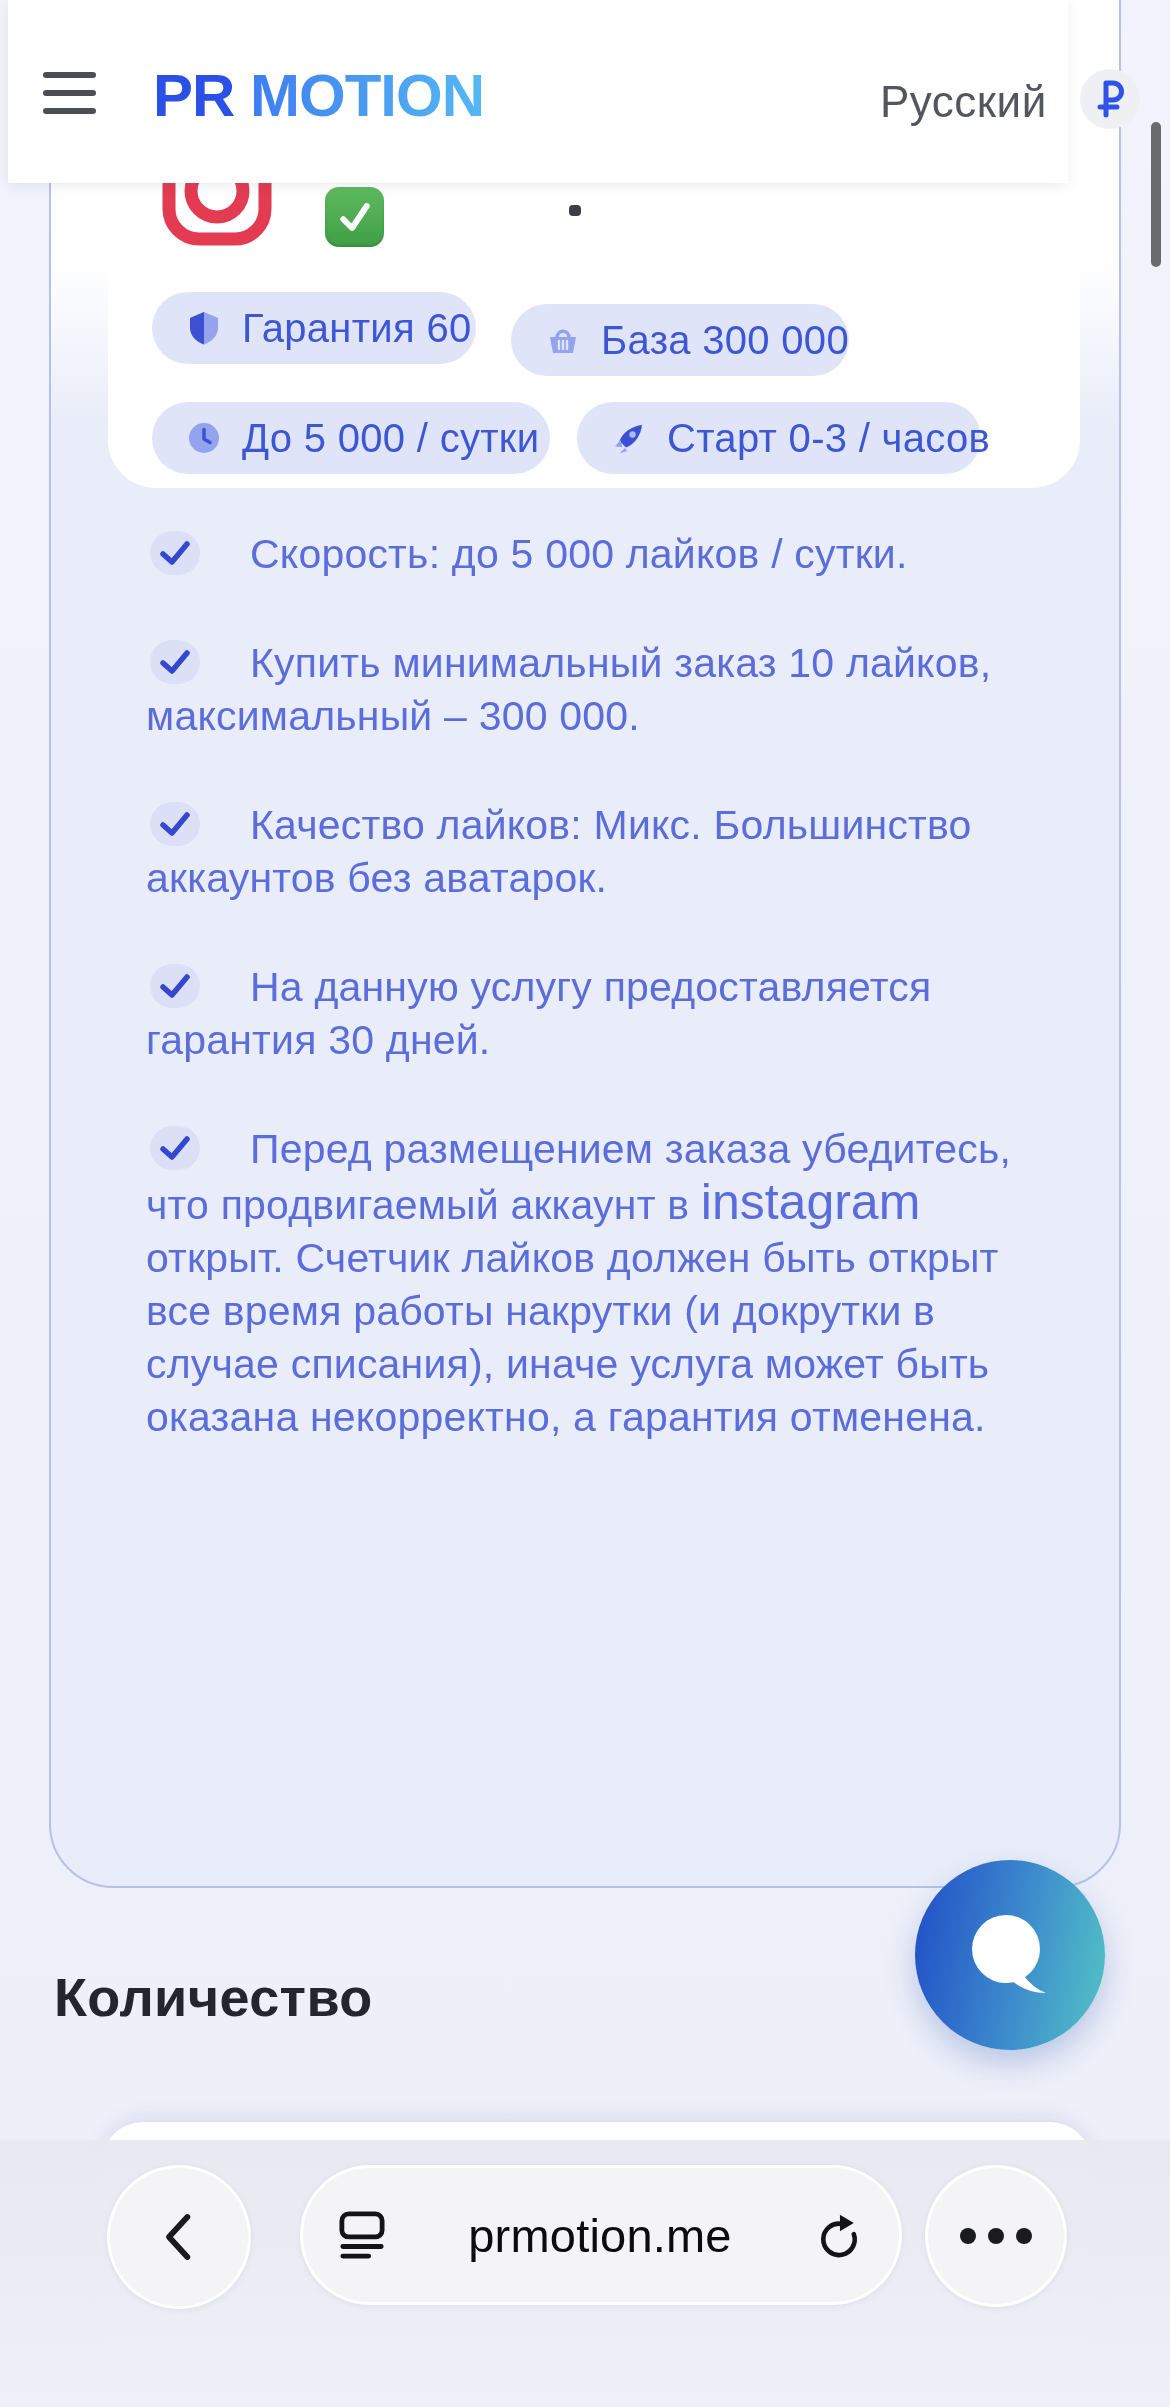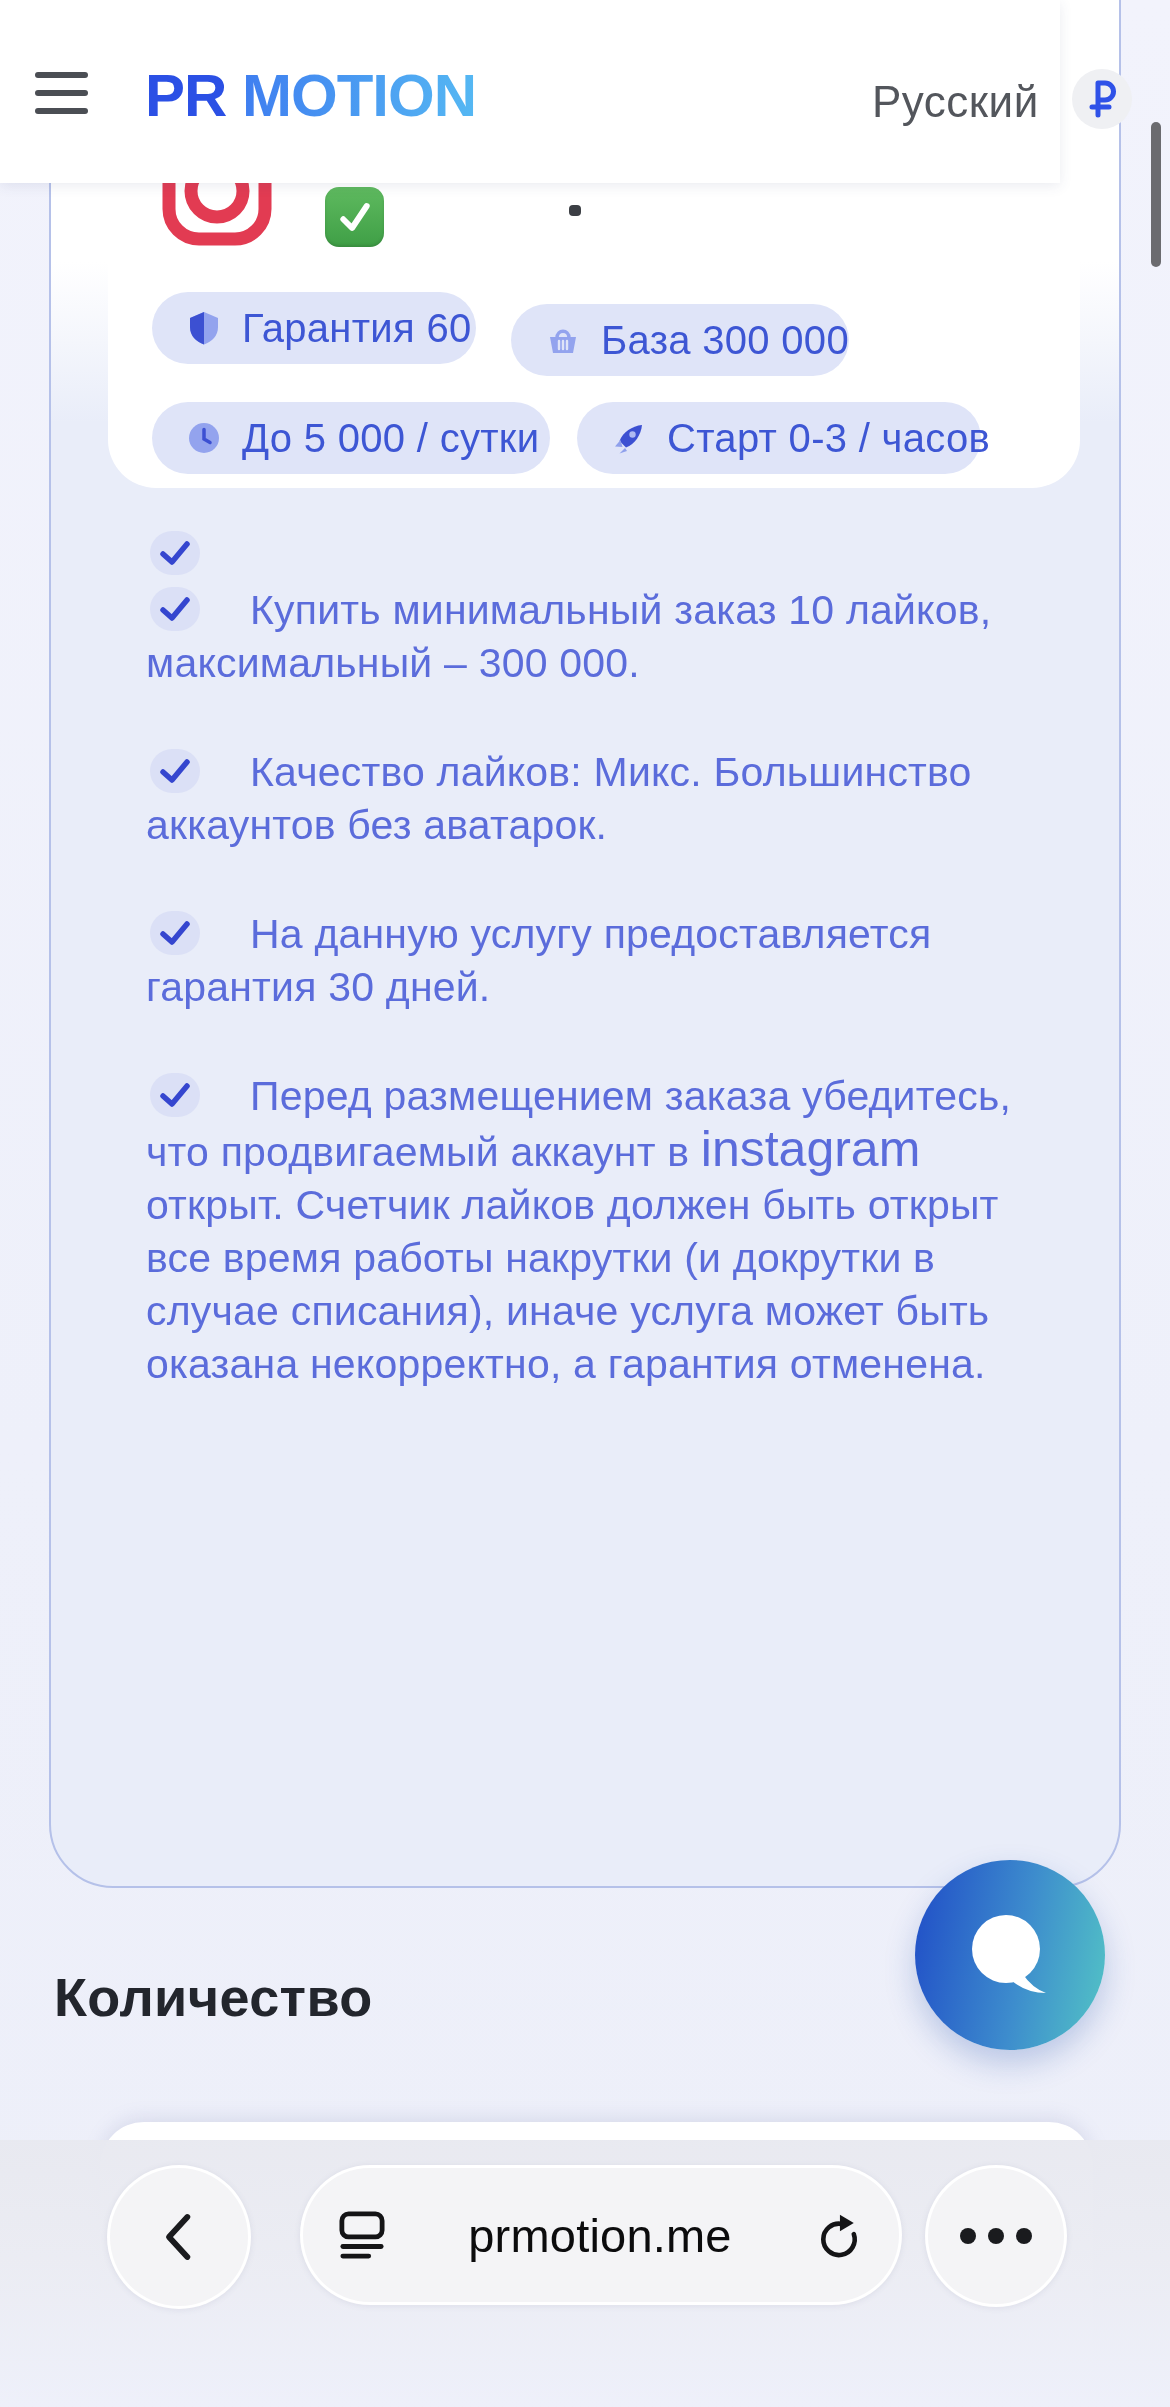--- a/index.html
+++ b/index.html
@@ -59,21 +59,21 @@
   }
   
   .chat-fab{
     position:absolute;left:915px;top:1860px;width:190px;height:190px;border-radius:50%;
     background:linear-gradient(100deg,#2456c8 8%,#3d8ccd 55%,#4fbac7 92%);
     display:flex;align-items:center;justify-content:center;z-index:15;
     box-shadow:0 14px 30px rgba(35,80,170,.25);
   }
   
   .header{
-    position:absolute;left:0;top:0;width:1060px;height:183px;background:#ffffff;
+    position:absolute;left:8px;top:0;width:1060px;height:183px;background:#ffffff;
     box-shadow:0 3px 12px rgba(60,70,120,.10);z-index:30;
   }
   .hamburger{position:absolute;left:35px;top:72px;width:53px;height:42px;cursor:pointer;}
   .hamburger span{position:absolute;left:0;width:53px;height:6px;border-radius:3px;background:#4b4e54;}
   .hamburger span:nth-child(1){top:0;}
   .hamburger span:nth-child(2){top:18px;}
   .hamburger span:nth-child(3){top:36px;}
   .logo{position:absolute;left:145px;top:63px;font-size:60px;font-weight:700;letter-spacing:-1px;line-height:66px;white-space:nowrap;}
   .logo .pr{color:#2b50e5;}
   .logo .motion{
@@ -173,20 +173,21 @@
   </div>
 </div>
 
 <div class="features">
   <div class="feature">
     <span class="check-bullet">
       <svg viewBox="0 0 30 26" width="30" height="26">
           <polyline points="3,14 12,22 27,4" fill="none" stroke="#3546cf" stroke-width="5.5" stroke-linecap="round" stroke-linejoin="round"></polyline>
         </svg>
     </span>
+    <span>Скорость: до 5&nbsp;000 лайков / сутки.</span>
   </div>
   <div class="feature">
     <span class="check-bullet">
       <svg viewBox="0 0 30 26" width="30" height="26">
           <polyline points="3,14 12,22 27,4" fill="none" stroke="#3546cf" stroke-width="5.5" stroke-linecap="round" stroke-linejoin="round"></polyline>
         </svg>
     </span>
     <span>Купить минимальный заказ 10 лайков, максимальный – 300&nbsp;000.</span>
   </div>
   <div class="feature">

